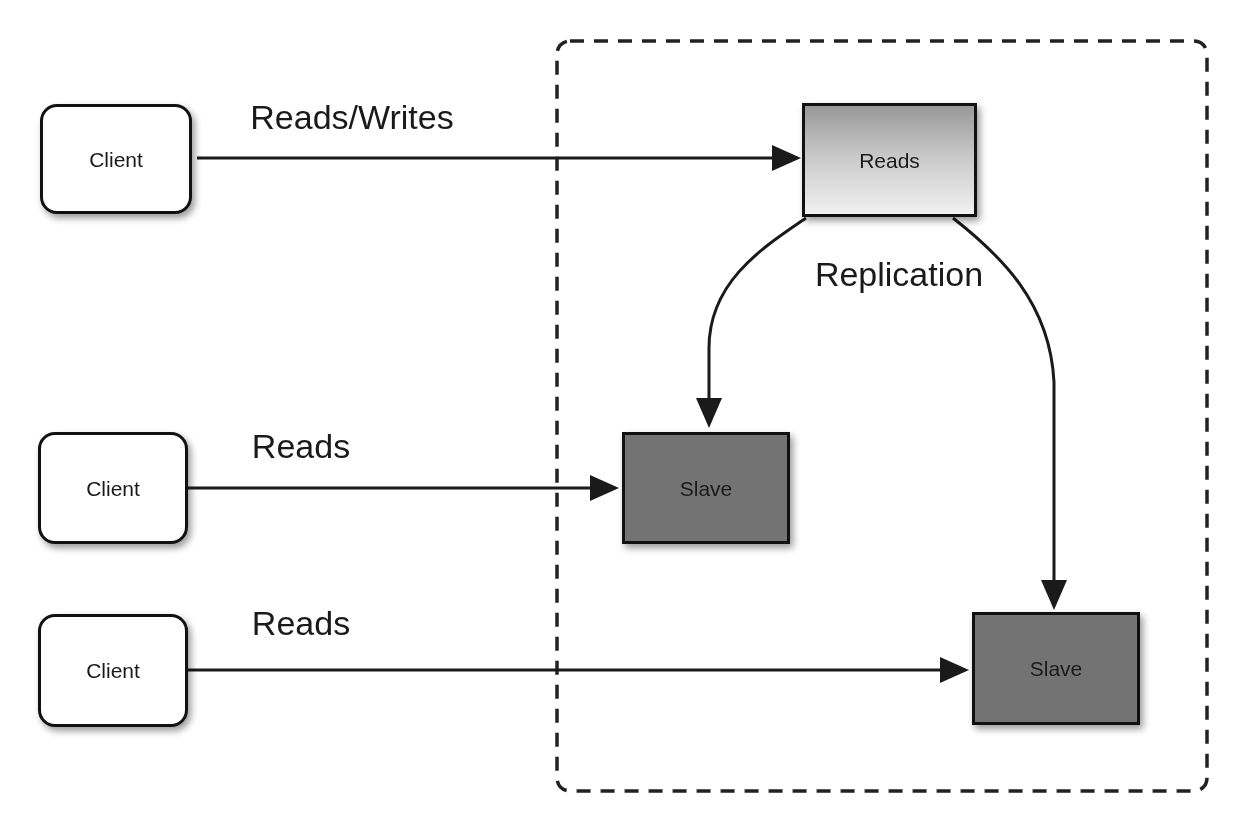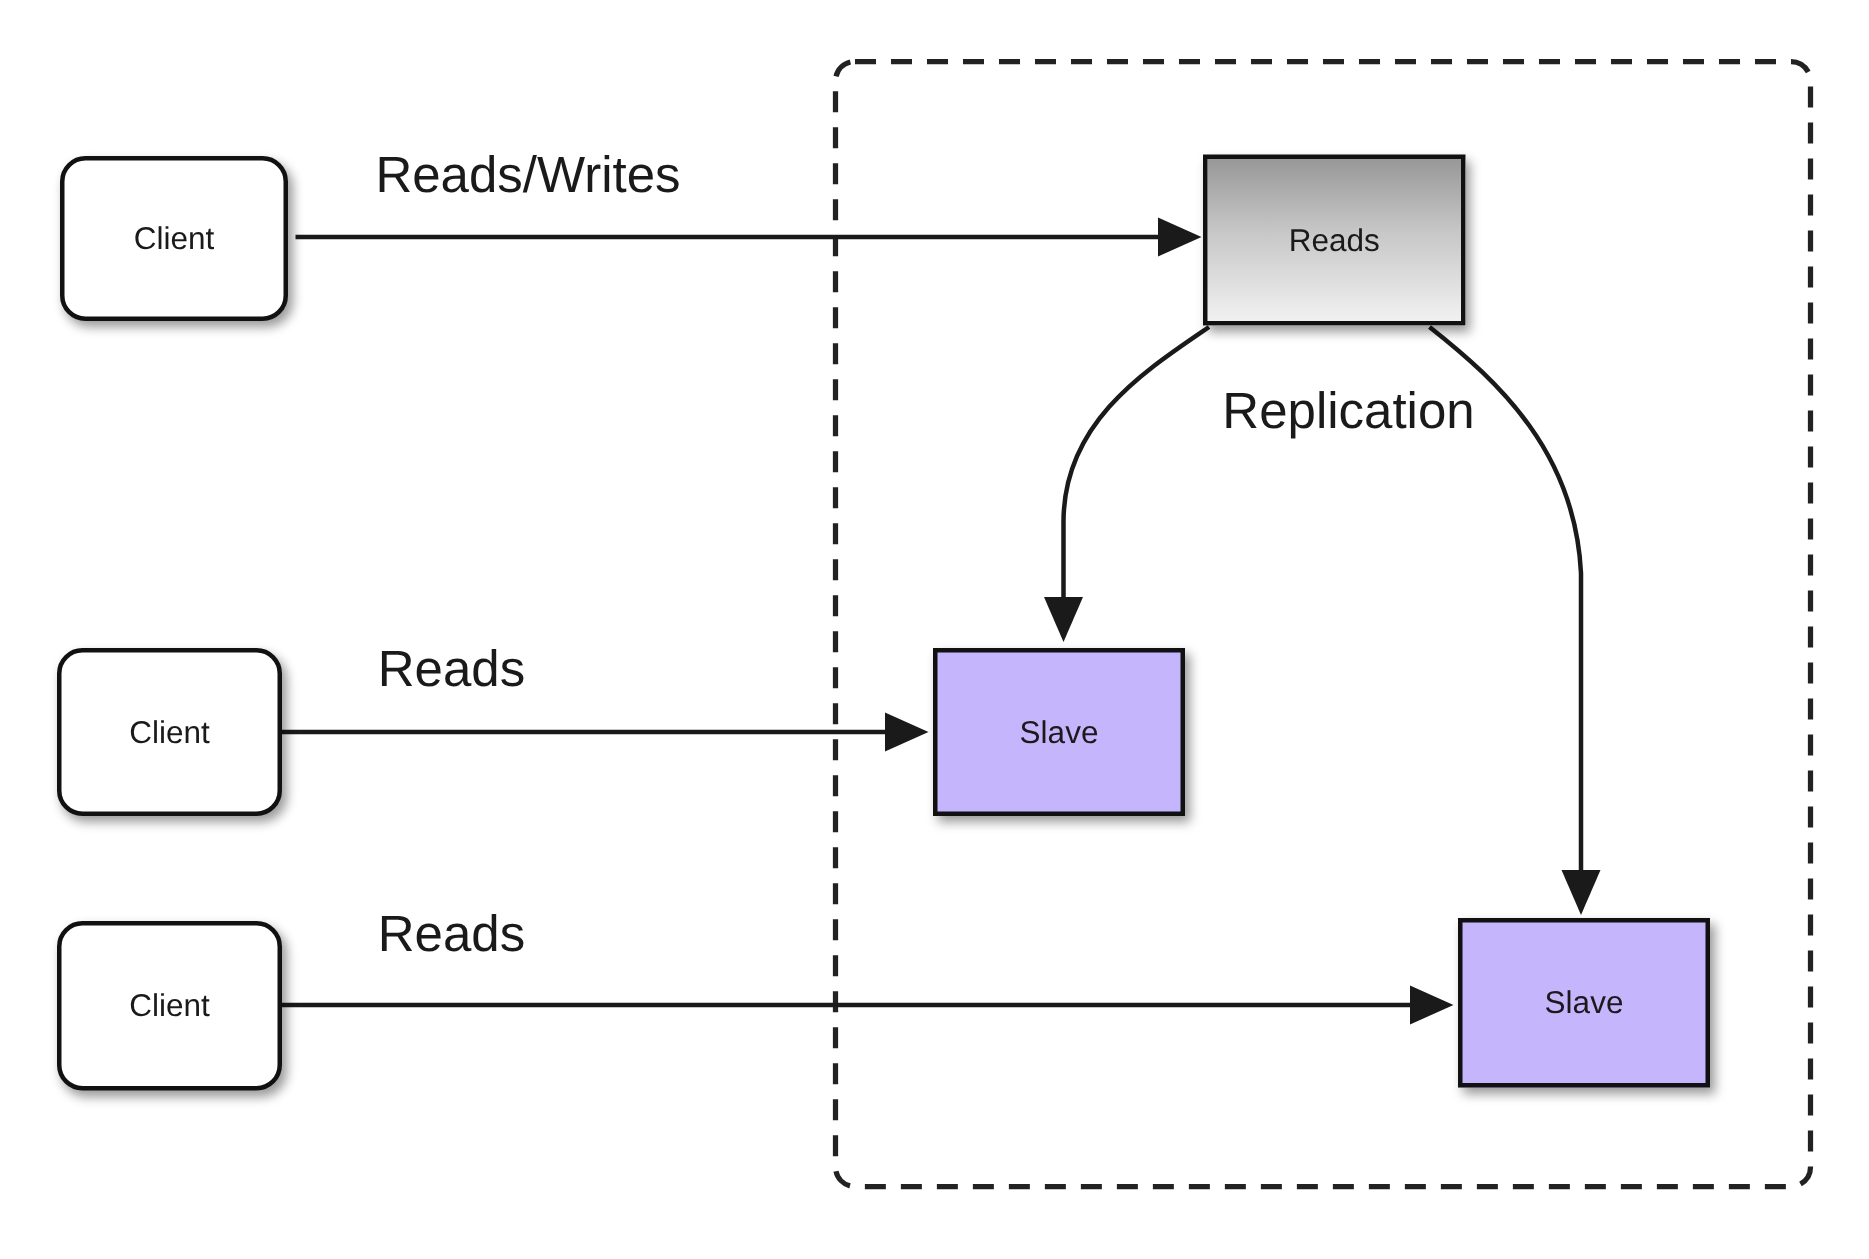--- a/index.html
+++ b/index.html
@@ -35,21 +35,21 @@
     background: #ffffff;
     box-shadow: 3px 4px 7px rgba(0,0,0,0.40);
   }
   .node.client {
     border-radius: 17px;
   }
   .node.master {
     background: linear-gradient(180deg, #989898 0%, #c7c7c7 45%, #f1f1f1 100%);
   }
   .node.slave {
-    background: #c4b5fd;
+    background: #737373;
   }
   .edge-label {
     position: absolute;
     transform: translateX(-50%);
     font-size: 34px;
     line-height: 1;
     white-space: nowrap;
     margin-left: 24px;
   }
   

